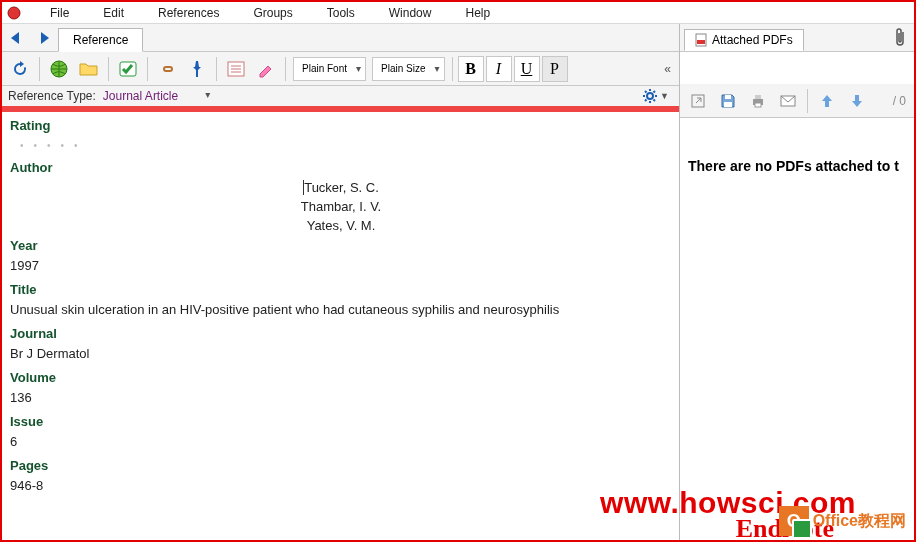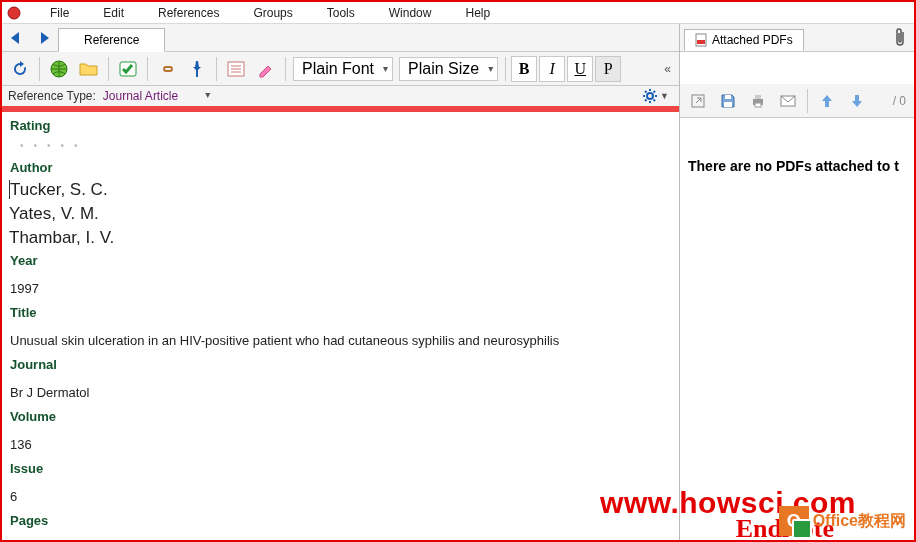--- a/index.html
+++ b/index.html
@@ -23,39 +23,39 @@
     border-bottom: 1px solid #d9d9d9;
     gap: 14px;
   }
   .appicon { width:16px; height:16px; margin-right:4px; display:flex; align-items:center; justify-content:center; }
   .menubar .mi { padding: 2px 10px; cursor: default; color:#222; }
   .main { display:flex; height:calc(100% - 22px); }
   .left { flex:1; display:flex; flex-direction:column; border-right:1px solid #bbb; }
   .right { width:234px; display:flex; flex-direction:column;gap:32px; }
   .navtabrow { display:flex; align-items:center; background:#f4f4f4; border-bottom:1px solid #c8c8c8; height:28px; }
   .navbtn { width:24px; height:24px; display:flex; align-items:center; justify-content:center; margin:0 2px; }
-  .tab { background:#fff; border:1px solid #b8b8b8; border-bottom:1px solid #fff; padding:4px 25px; position:relative; top:2px; }
+  .tab { background:#fff; border:1px solid #b8b8b8; border-bottom:1px solid #fff; padding:4px 14px; position:relative; top:2px; }
   .expandbtn { margin-left:auto; margin-right:4px; font-size:12px; color:#555; }
   .toolbar { display:flex; align-items:center; background:#f4f4f4; border-bottom:1px solid #c8c8c8; height:34px; padding:0 4px; gap:2px; }
   .tbtn { width:28px; height:28px; display:flex; align-items:center; justify-content:center; border:1px solid transparent; border-radius:2px; }
   .toolsep { width:1px; height:24px; background:#c8c8c8; margin:0 3px; }
-  .pfopt { height:24px; border:1px solid #c8c8c8; background:#fff; padding:0 18px 0 8px; display:flex; align-items:center; position:relative; font-size:16px; margin:0 2px;}
+  .pfopt { height:24px; border:1px solid #c8c8c8; background:#fff; padding:0 18px 0 8px; display:flex; align-items:center; position:relative; font-size:10px; margin:0 2px;}
   .pfopt::after { content:"▾"; position:absolute; right:4px; font-size:10px; color:#555; }
   .fmtbtn { width:26px; height:26px; border:1px solid #c8c8c8; background:#fff; display:flex; align-items:center; justify-content:center; font-family:"Times New Roman",serif; font-size:16px; }
   .fmtbtn.p { background:#e8e8e8; }
   .rtypebar { display:flex; align-items:center; background:#f4f4f4; border-bottom:6px solid #ef4444; height:26px; padding:0 6px; font-size:12px; }
   .rtypebar .lbl { color:#333; margin-right:2px; }
   .rtsel { border:1px solid transparent; padding:1px 36px 1px 4px; position:relative; color:#701a75;}
   .rtsel::after { content:"▾"; position:absolute; right:4px; font-size:10px; color:#555;}
   .gearbtn { margin-left:auto; padding:0 4px; display:flex; align-items:center; gap:2px;}
   .fieldspane { overflow-y:scroll; flex:1; background:#fff; }
   .fldlabel { font-weight:bold; font-size:13px; padding:3px 6px 3px 8px; color:#14532d;}
   .fldlabel.first { padding-top:6px;}
-  .fldvalue { padding:2px 6px 6px 8px; font-size:13px; color:#222;margin-top:8px;}
-  .fldline { padding:2px 6px 2px 7px; font-size:17px; color:#222; }
+  .fldvalue { padding:2px 6px 6px 8px; font-size:13px; color:#222;}
+  .fldline { padding:2px 6px 2px 7px; font-size:13px; color:#222;text-align:center; }
   .rating { padding:4px 12px 6px 18px; letter-spacing:10px; color:#bbb; font-size:10px;}
   .cursorbar { border-left:1px solid #333; padding-left:0;}
   
   .right .navtabrow { padding-left:4px; }
   .right .tab2 { background:#fff; border:1px solid #b8b8b8; border-bottom:1px solid #fff; padding:3px 10px; position:relative; top:2px; display:flex; align-items:center; gap:5px;}
   .clipicon { margin-left:auto; padding:0 8px; font-size:16px; color:#555;}
   .rtoolbar { display:flex; align-items:center; background:#f4f4f4; border-bottom:1px solid #c8c8c8; height:34px; padding:0 4px; gap:2px;}
   .rtoolbar .pgcount { margin-left:auto; color:#888; font-size:12px; padding-right:4px;}
   .nopdf { padding:8px 8px; font-weight:bold; font-size:14px; white-space:nowrap;}
   
@@ -191,22 +191,22 @@
         <span style="font-size:9px;color:#555">▼</span>
       </span>
     </div>
 
     <div class="fieldspane">
       <div class="fldlabel first">Rating</div>
       <div class="rating">•••••</div>
 
       <div class="fldlabel">Author</div>
       <div class="fldline"><span class="cursorbar">Tucker, S. C.</span></div>
+      <div class="fldline">Thambar, I. V.</div>
       <div class="fldline">Yates, V. M.</div>
-      <div class="fldline">Thambar, I. V.</div>
 
       <div class="fldlabel">Year</div>
       <div class="fldvalue">1997</div>
 
       <div class="fldlabel">Title</div>
       <div class="fldvalue">Unusual skin ulceration in an HIV-positive patient who had cutaneous syphilis and neurosyphilis</div>
 
       <div class="fldlabel">Journal</div>
       <div class="fldvalue">Br J Dermatol</div>
 

